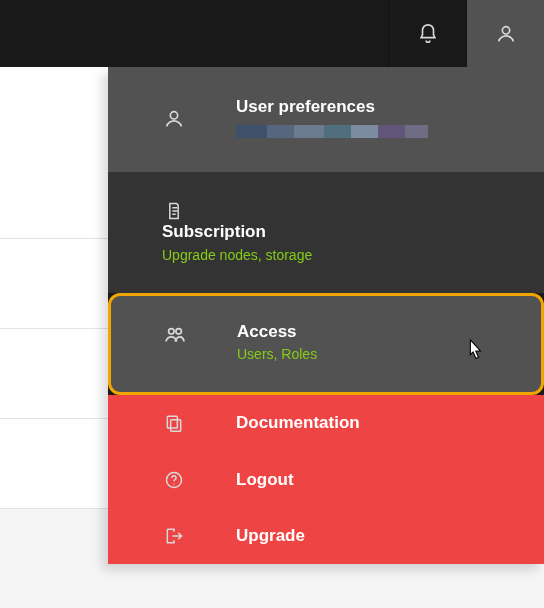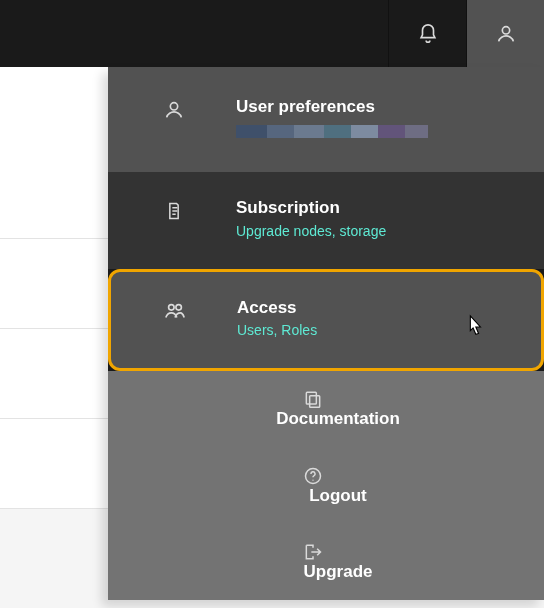--- a/index.html
+++ b/index.html
@@ -57,60 +57,60 @@
     left: 108px;
     right: 0;
     background: #1a1a1a;
     color: #fff;
     box-shadow: -6px 6px 10px rgba(0,0,0,.14);
   }
   .section-pref {
     background: #525252;
     padding: 30px 30px 34px 54px;
     display: flex;
-    align-items: flex-start;
+    align-items: center;
   }
   .section-sub {
     background: #333333;
     padding: 26px 20px 30px 54px;
     display: flex;
     align-items: flex-start;
     cursor: pointer;
+    flex-direction: column;
   }
   .section-access {
     background: #525252;
     padding: 26px 30px 30px 52px;
     display: flex;
     align-items: flex-start;
     border: 3px solid #f0a500;
     border-radius: 12px;
     position: relative;
     cursor: pointer;
   }
   .row-plain {
-    background: #737373;
+    background: #ef4444;
     padding: 18px 30px 18px 54px;
     display: flex;
     align-items: center;
     cursor: pointer;
-    flex-direction: column;
   }
   .mi-icon {
     width: 24px;
     display: flex;
     justify-content: center;
     align-items: flex-start;
     margin-right: 50px;
     margin-top: 2px;
   }
   .mi-icon svg { stroke: #dadada; fill: none; stroke-width: 1.8; }
   .row-plain .mi-icon { margin-top: 0; }
   .mi-text { flex: 1; }
   .mi-title { font-size: 17px; font-weight: 700; color: #fff; line-height: 1.2; }
-  .mi-sub { font-size: 14px; color: #5eead4; margin-top: 4px; }
+  .mi-sub { font-size: 14px; color: #84cc16; margin-top: 4px; }
   .blur-bar {
     margin-top: 8px;
     height: 13px;
     width: 192px;
     background: linear-gradient(to right,
       #3f506a 0 16%, #56667e 16% 30%, #6b7a8f 30% 46%,
       #4f6f7f 46% 60%, #7d8ba0 60% 74%, #62547a 74% 88%, #6e6d83 88% 100%);
   }
   .cursor {
     position: absolute;

